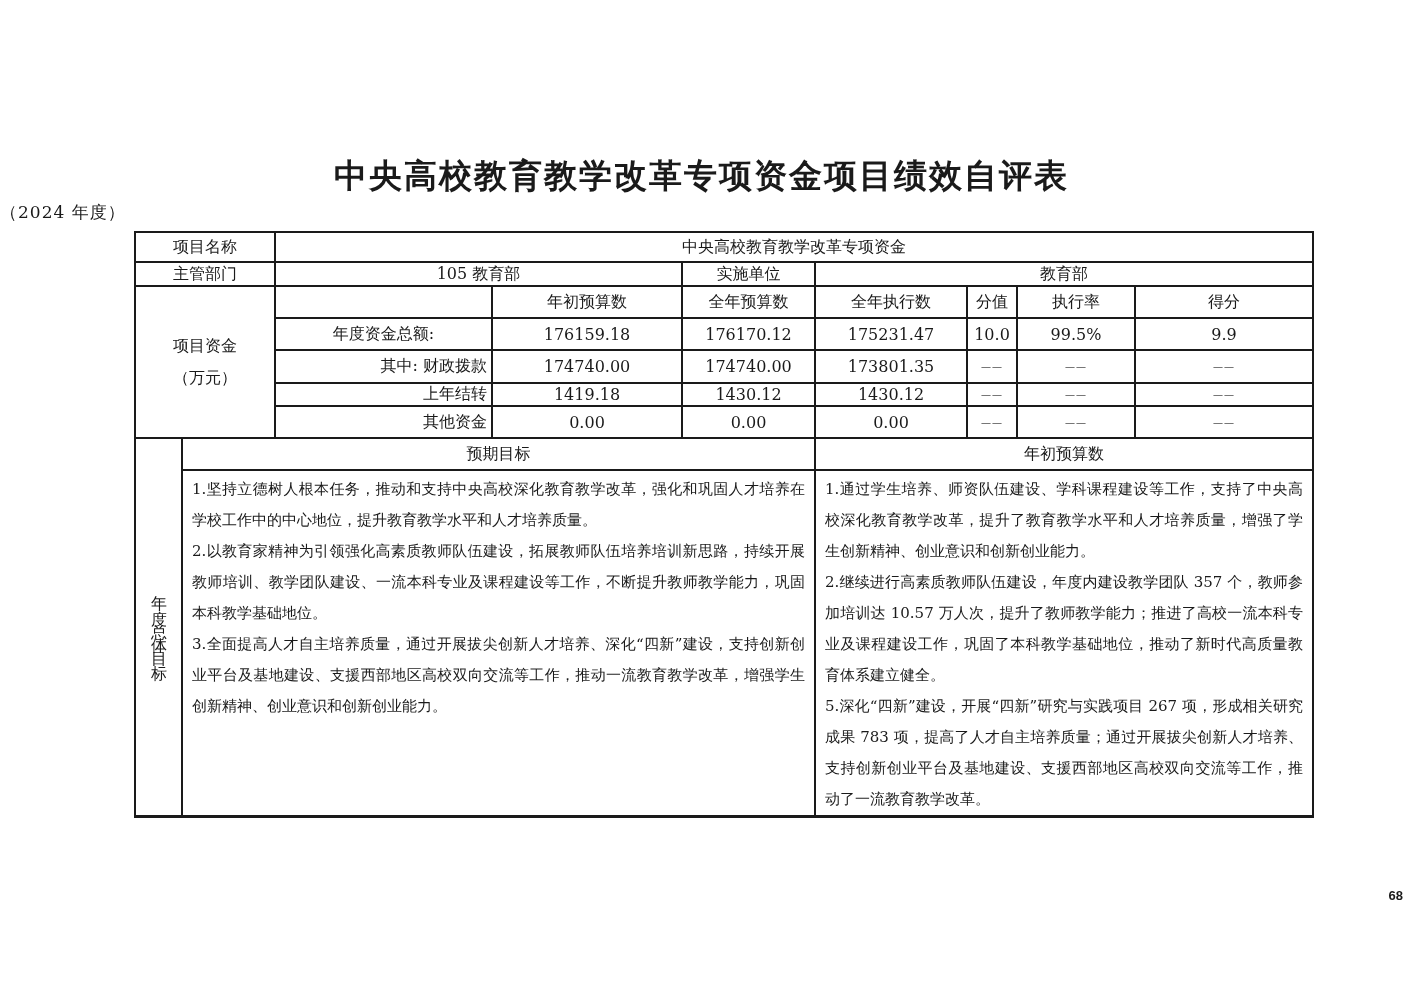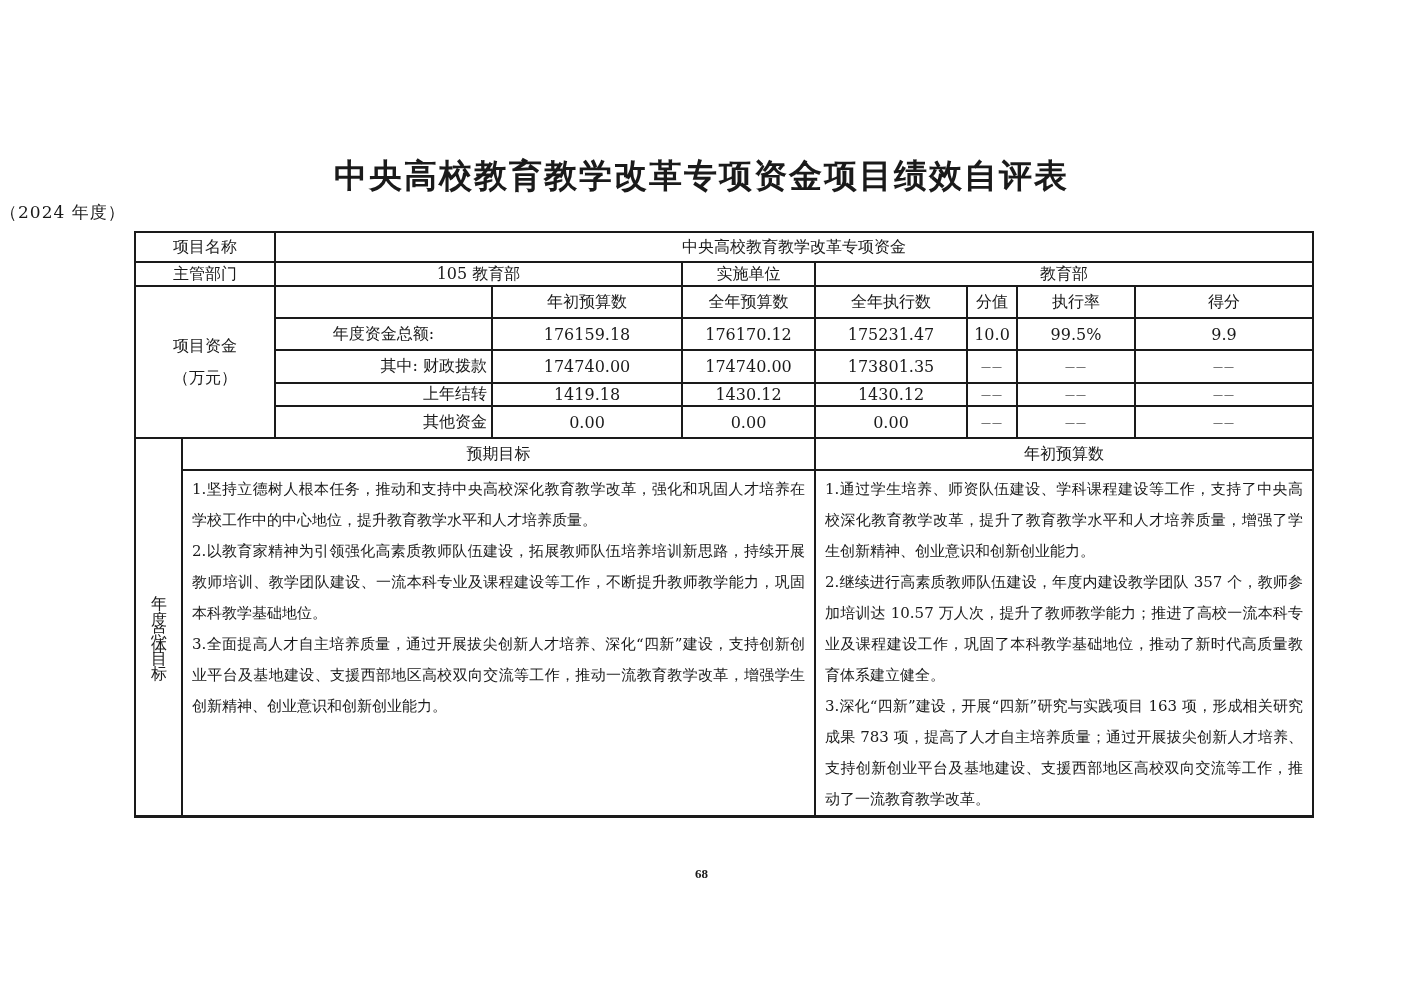--- a/index.html
+++ b/index.html
@@ -37,23 +37,23 @@
     padding:3px 9px 0 9px; line-height:31px; font-size:15px;
   }
   .goal-cell .para { text-align:justify; }
   .v-cell { vertical-align:middle; text-align:center; }
   .v-text {
     display:inline-block;
     writing-mode:vertical-lr; text-orientation:upright;
     letter-spacing:14px; font-size:16px;
   }
   .page-num {
-    position:absolute; top:866px; left:0; width:100%;
-    text-align:center; font-size:13px; font-weight:700;
-    font-family:Liberation Serif, serif;
+    position:absolute; top:888px; left:0; width:100%;
+    text-align:right; font-size:13px; font-weight:700;
+    font-family:Liberation Sans, sans-serif;
   }
 </style>
 </head>
 <body>
 
 <div class="sheet">
 
   <div class="doc-title">中央高校教育教学改革专项资金项目绩效自评表</div>
   <div class="doc-subtitle">（2024 年度）</div>
 
@@ -147,20 +147,20 @@
 
     <tr style="height:345px">
       <td colspan="4" class="goal-cell">
         <div class="para">1.坚持立德树人根本任务，推动和支持中央高校深化教育教学改革，强化和巩固人才培养在学校工作中的中心地位，提升教育教学水平和人才培养质量。</div>
         <div class="para">2.以教育家精神为引领强化高素质教师队伍建设，拓展教师队伍培养培训新思路，持续开展教师培训、教学团队建设、一流本科专业及课程建设等工作，不断提升教师教学能力，巩固本科教学基础地位。</div>
         <div class="para">3.全面提高人才自主培养质量，通过开展拔尖创新人才培养、深化“四新”建设，支持创新创业平台及基地建设、支援西部地区高校双向交流等工作，推动一流教育教学改革，增强学生创新精神、创业意识和创新创业能力。</div>
       </td>
       <td colspan="4" class="goal-cell">
         <div class="para">1.通过学生培养、师资队伍建设、学科课程建设等工作，支持了中央高校深化教育教学改革，提升了教育教学水平和人才培养质量，增强了学生创新精神、创业意识和创新创业能力。</div>
         <div class="para">2.继续进行高素质教师队伍建设，年度内建设教学团队 357 个，教师参加培训达 10.57 万人次，提升了教师教学能力；推进了高校一流本科专业及课程建设工作，巩固了本科教学基础地位，推动了新时代高质量教育体系建立健全。</div>
-        <div class="para">3.深化“四新”建设，开展“四新”研究与实践项目 163 项，形成相关研究成果 783 项，提高了人才自主培养质量；通过开展拔尖创新人才培养、支持创新创业平台及基地建设、支援西部地区高校双向交流等工作，推动了一流教育教学改革。</div>
+        <div class="para">5.深化“四新”建设，开展“四新”研究与实践项目 267 项，形成相关研究成果 783 项，提高了人才自主培养质量；通过开展拔尖创新人才培养、支持创新创业平台及基地建设、支援西部地区高校双向交流等工作，推动了一流教育教学改革。</div>
       </td>
     </tr>
   </tbody>
     </table>
 
   <div class="page-num">68</div>
 </div>
 
 </body></html>

